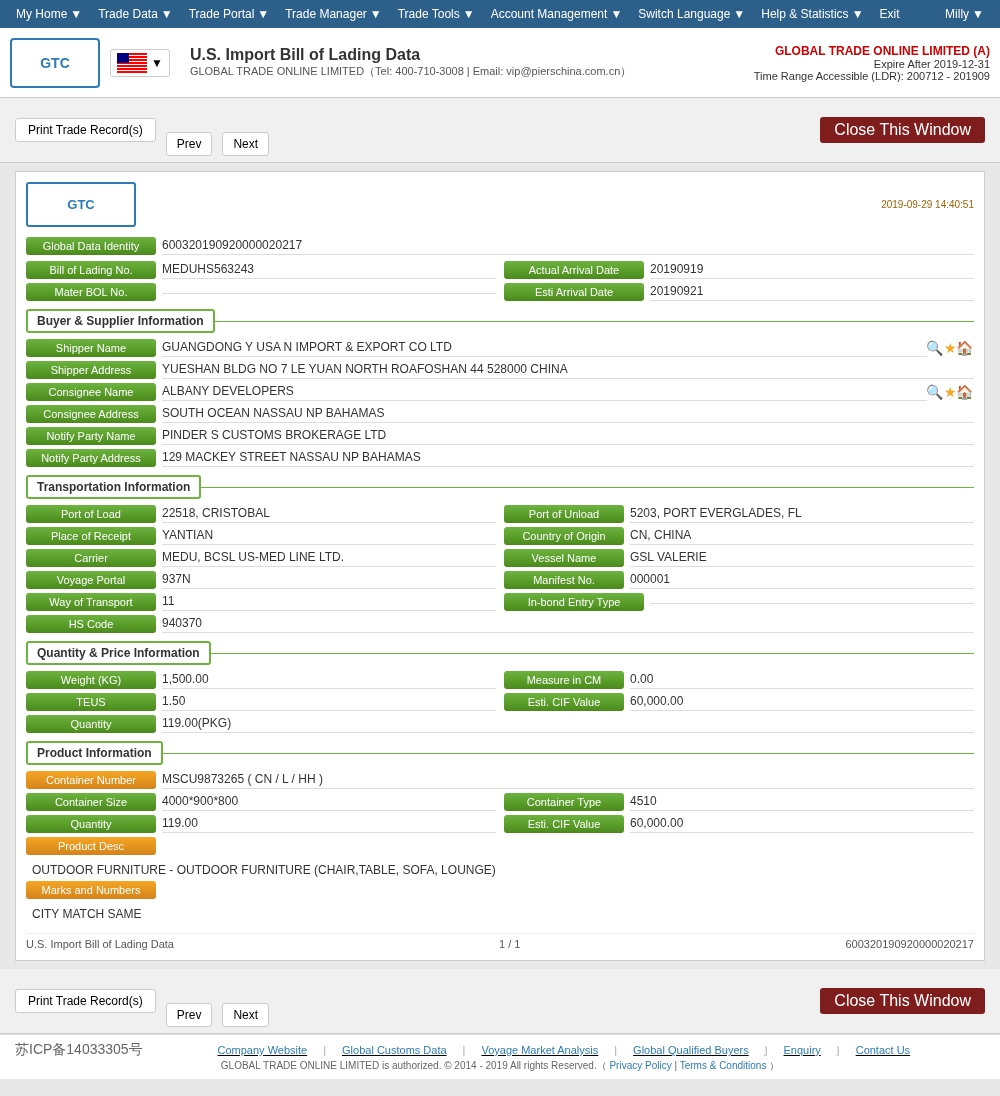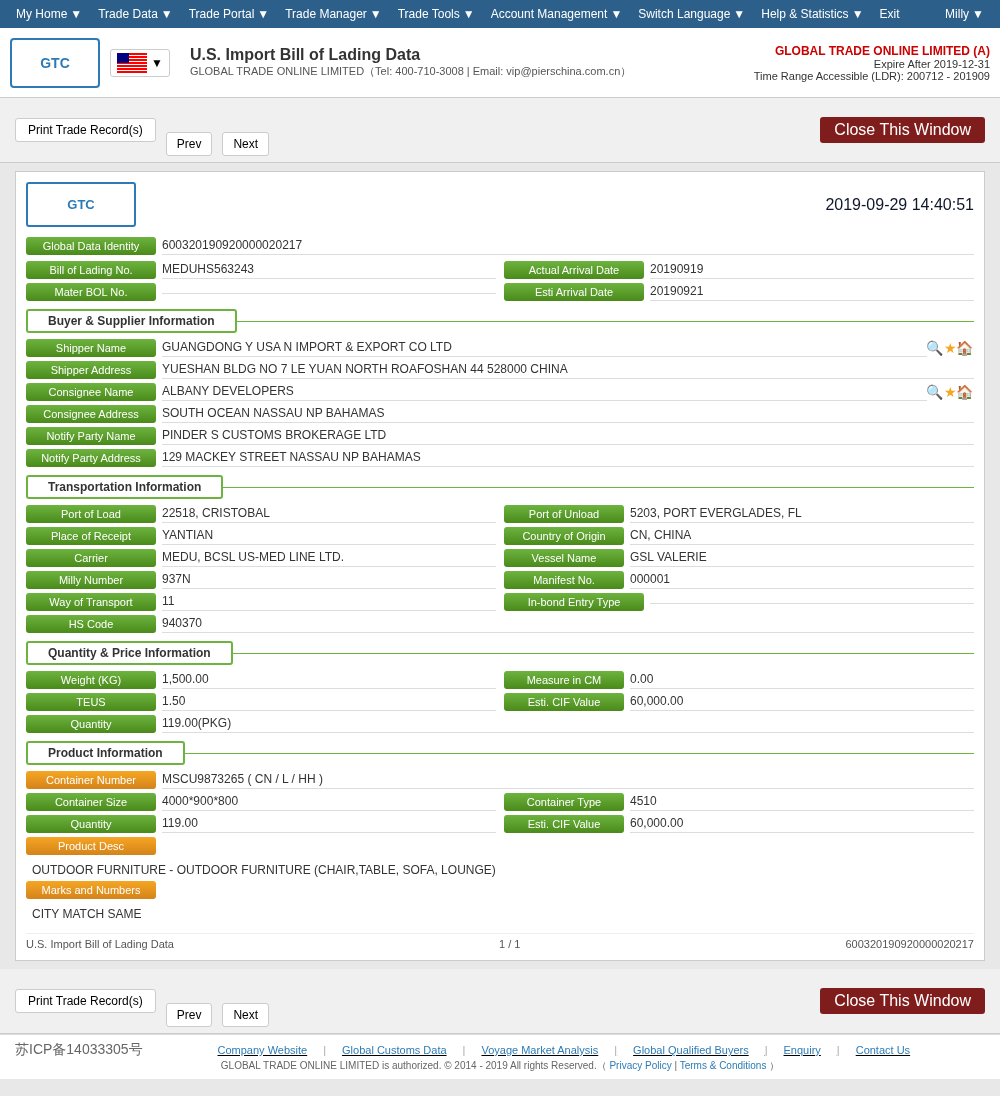--- a/index.html
+++ b/index.html
@@ -151,21 +151,21 @@
       height: 45px;
       border: 2px solid #2c7bb6;
       display: flex;
       align-items: center;
       justify-content: center;
       font-weight: bold;
       color: #2c7bb6;
       font-size: 13px;
       border-radius: 3px;
     }
-    .doc-timestamp { font-size: 16px; color: #0f172a; }
+    .doc-timestamp { font-size: 10px; color: #a16207; }
 
     
     .field-row {
       display: flex;
       align-items: center;
       margin-bottom: 4px;
       flex-wrap: wrap;
     }
     .field-label {
       background: linear-gradient(to bottom, #6db33f, #4a8a1a);
@@ -207,21 +207,21 @@
       display: flex;
       align-items: center;
       margin: 8px 0 6px 0;
     }
     .section-title {
       background: white;
       border: 2px solid #6db33f;
       color: #333;
       font-size: 12px;
       font-weight: bold;
-      padding: 3px 20px;
+      padding: 3px 9px;
       border-radius: 3px;
     }
     .section-line {
       flex: 1;
       height: 1px;
       background: #6db33f;
       margin-left: 0;
     }
 
     
@@ -465,21 +465,21 @@
       <div class="field-value">MEDU, BCSL US-MED LINE LTD.</div>
     </div>
     <div class="col">
       <div class="field-label" style="min-width:120px;">Vessel Name</div>
       <div class="field-value">GSL VALERIE</div>
     </div>
   </div>
 
   <div class="two-col-row">
     <div class="col">
-      <div class="field-label">Milly Number</div>
+      <div class="field-label">Voyage Portal</div>
       <div class="field-value">937N</div>
     </div>
     <div class="col">
       <div class="field-label" style="min-width:120px;">Manifest No.</div>
       <div class="field-value">000001</div>
     </div>
   </div>
 
   <div class="two-col-row">
     <div class="col">

